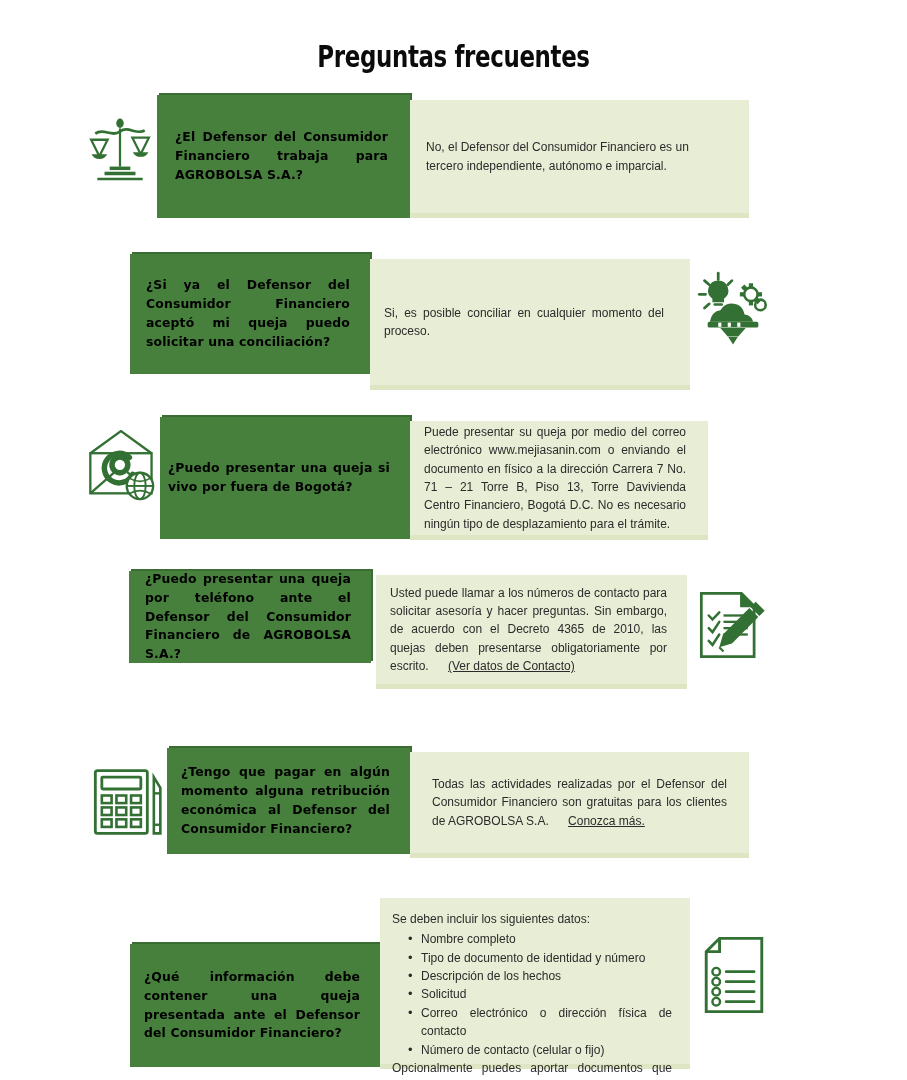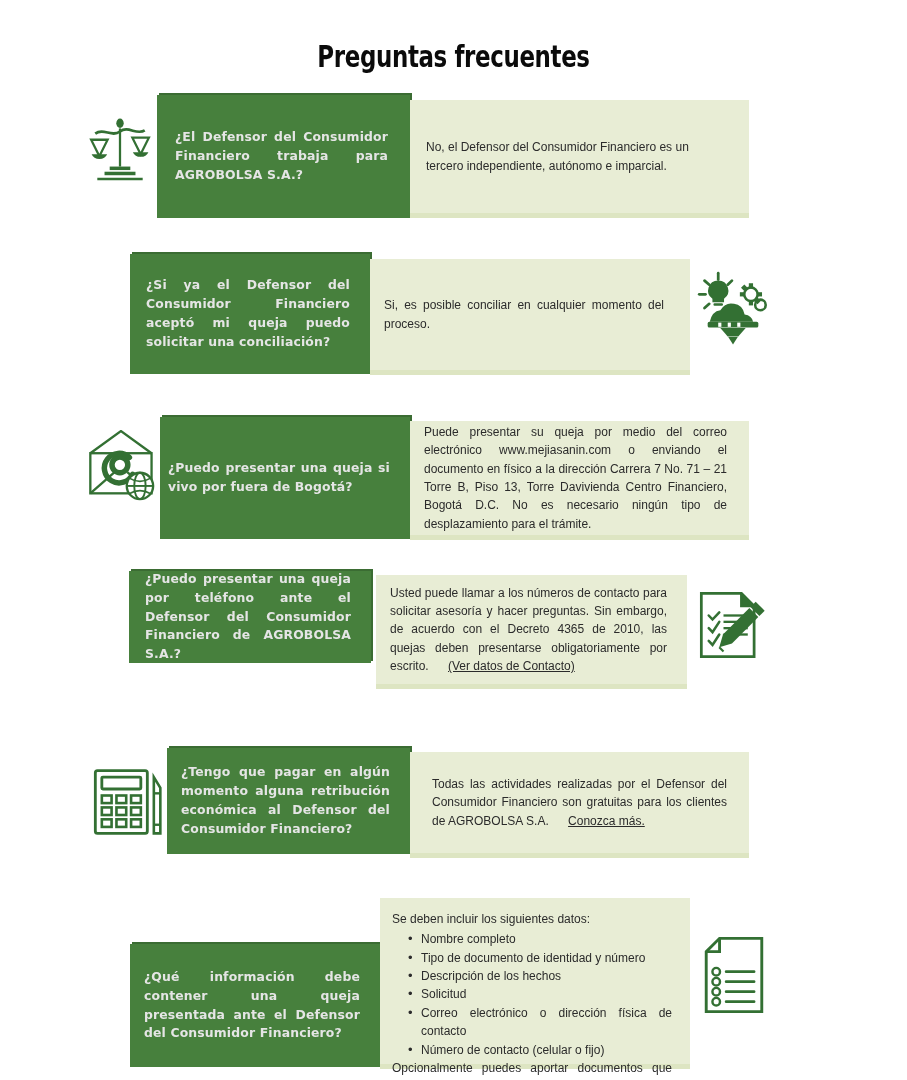--- a/index.html
+++ b/index.html
@@ -29,21 +29,21 @@
     transform-origin: center center;
     white-space: nowrap;
   }
 
   
   .faq-row { position: absolute; }
 
   .q-panel {
     position: absolute;
     background: #47803d;
-    color: #e5e5e5;
+    color: #000000;
     display: flex;
     align-items: center;
     box-shadow: 2px -2px 0 0 #3b6c33;
   }
   .q-text {
     font-family: "DejaVu Sans", sans-serif;
     font-weight: 700;
     font-size: 12.4px;
     line-height: 1.52;
     text-align: justify;
@@ -121,21 +121,21 @@
     </div>
     <div class="a-panel" style="left:410px; top:100px; width:339px; height:113px; padding:0 26px 0 16px;">
       <div class="a-text plain">No, el Defensor del Consumidor Financiero es un tercero independiente, autónomo e imparcial.</div>
     </div>
   </div>
 
   <div class="faq-row">
     <div class="q-panel" style="left:130px; top:254px; width:240px; height:120px; padding:0 20px 0 16px;">
       <div class="q-text">¿Si ya el Defensor del Consumidor Financiero aceptó mi queja puedo solicitar una conciliación?</div>
     </div>
-    <div class="a-panel" style="left:370px; top:259px; width:320px; height:111px; padding:0 26px 0 14px;">
+    <div class="a-panel" style="left:370px; top:259px; width:320px; height:126px; padding:0 26px 0 14px;">
       <div class="a-text">Si, es posible conciliar en cualquier momento del proceso.</div>
     </div>
     <div class="icon-box" style="left:694px; top:268px; width:78px; height:78px;">
       <svg width="76" height="76" viewBox="0 0 72 72" fill="#337033">
         <g stroke="#337033" stroke-width="2.6" stroke-linecap="round">
           <line x1="22" y1="4" x2="22" y2="10"></line>
           <line x1="9" y1="11" x2="13.5" y2="15"></line>
           <line x1="4" y1="24" x2="10" y2="24"></line>
           <line x1="9" y1="37" x2="13.5" y2="33"></line>
           <line x1="35" y1="11" x2="31" y2="15"></line>
@@ -181,21 +181,21 @@
         </g>
         <circle cx="53" cy="53" r="12.5" stroke-width="2.2" fill="#fff"></circle>
         <ellipse cx="53" cy="53" rx="5.4" ry="12.5" stroke-width="1.8"></ellipse>
         <line x1="40.5" y1="53" x2="65.5" y2="53" stroke-width="1.8"></line>
         <path d="M42.8 45.6 a20 20 0 0 0 20.4 0 M42.8 60.4 a20 20 0 0 1 20.4 0" stroke-width="1.6"></path>
       </svg>
     </div>
     <div class="q-panel" style="left:160px; top:417px; width:250px; height:122px; padding:0 20px 0 8px;">
       <div class="q-text">¿Puedo presentar una queja si vivo por fuera de Bogotá?</div>
     </div>
-    <div class="a-panel" style="left:410px; top:421px; width:339px; height:114px; padding:0 22px 0 14px;">
+    <div class="a-panel" style="left:410px; top:421px; width:298px; height:114px; padding:0 22px 0 14px;">
       <div class="a-text">Puede presentar su queja por medio del correo electrónico www.mejiasanin.com o enviando el documento en físico a la dirección Carrera 7 No. 71 – 21 Torre B, Piso 13, Torre Davivienda Centro Financiero, Bogotá D.C. No es necesario ningún tipo de desplazamiento para el trámite.</div>
     </div>
   </div>
 
   <div class="faq-row">
     <div class="q-panel" style="left:129px; top:571px; width:242px; height:92px; padding:0 20px 0 16px;">
       <div class="q-text">¿Puedo presentar una queja por teléfono ante el Defensor del Consumidor Financiero de AGROBOLSA S.A.?</div>
     </div>
     <div class="a-panel" style="left:376px; top:575px; width:311px; height:109px; padding:0 20px 0 14px;">
       <div class="a-text"><span>Usted puede llamar a los números de contacto para solicitar asesoría y hacer preguntas. Sin embargo, de acuerdo con el Decreto 4365 de 2010, las quejas deben presentarse obligatoriamente por escrito. </span><span class="a-link">(Ver datos de Contacto)</span></div>

